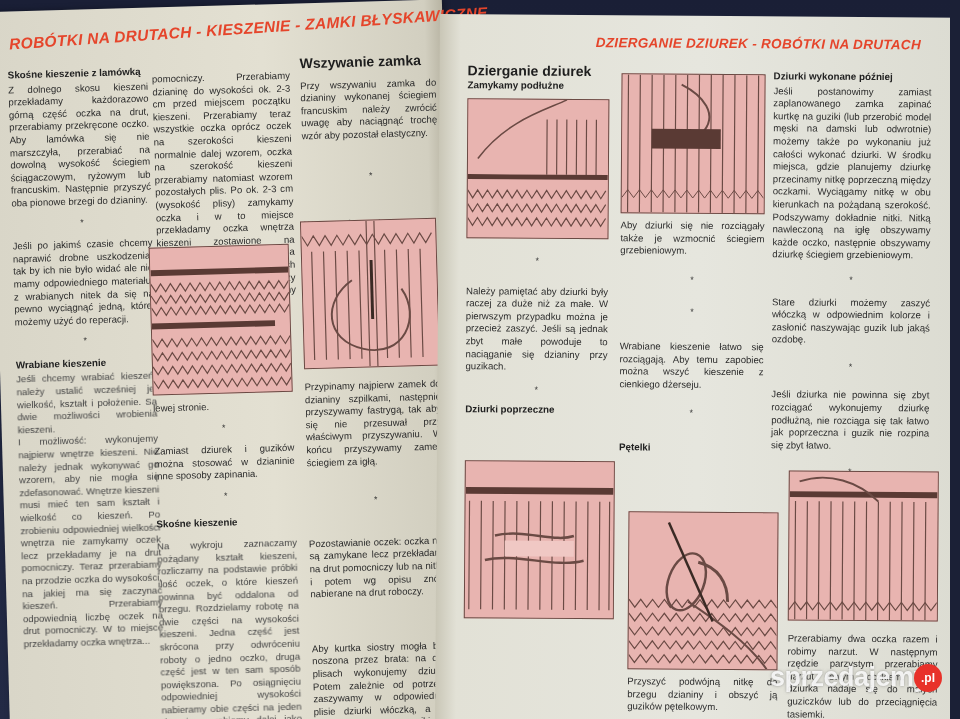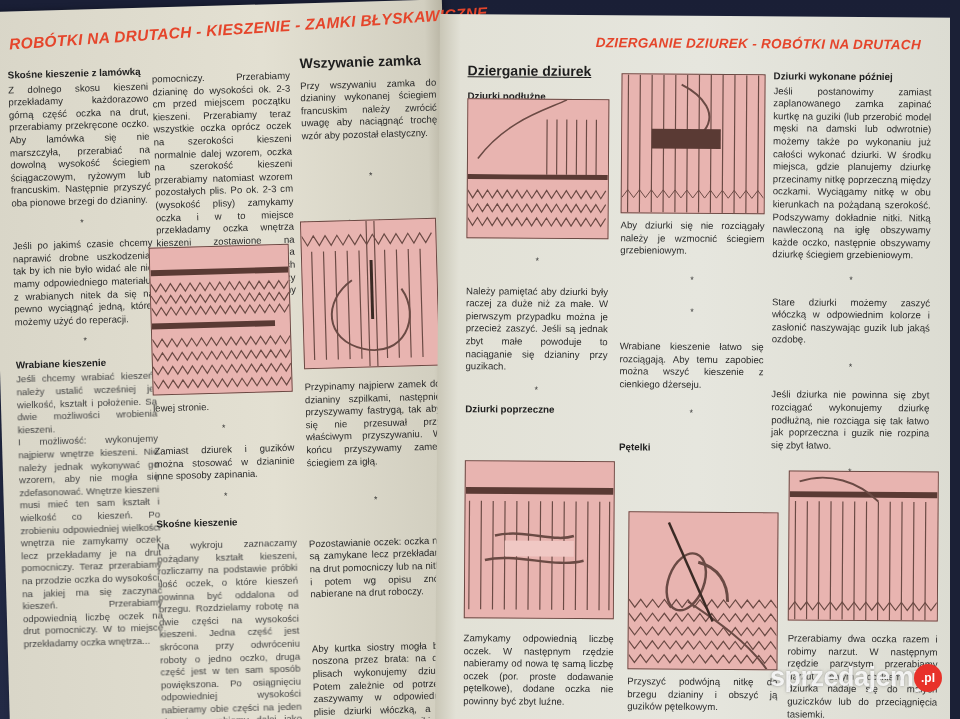--- a/index.html
+++ b/index.html
@@ -122,22 +122,22 @@
       <p>Pozostawianie oczek: oczka nie są zamykane lecz przekładane na drut pomocniczy lub na nitkę i potem wg opisu znów nabierane na drut roboczy.</p>
       <div style="height:42px;"></div>
       <p>Aby kurtka siostry mogła być noszona przez brata: na obu plisach wykonujemy dziurki. Potem zależnie od potrzeby zaszywamy w odpowiedniej plisie dziurki włóczką, a do drugiej przyszywamy guziki.</p>
     </div>
   </div>
 
   <div class="page-right">
     <div class="running-head rh-right">DZIERGANIE DZIUREK - ROBÓTKI NA DRUTACH</div>
 
     <div class="col" style="left:28px; top:50px; width:142px;">
-      <div class="h-big" style="margin-bottom:13px;text-decoration:underline;">Dzierganie dziurek</div>
-      <div class="h">Dziurki podłużne</div>
+      <div class="h-big" style="margin-bottom:2px;">Dzierganie dziurek</div>
+      <div class="h">Zamykamy podłużne</div>
     </div>
     <div class="illus" style="left:28px; top:84px; width:142px; height:140px;">
       <svg viewBox="0 0 142 140">
         <rect width="142" height="140" fill="#e8b4b0"></rect>
         <rect x="0" y="76" width="142" height="5" fill="#5a3a34"></rect>
         <g stroke="#6a4a44" stroke-width="1.2" fill="none">
           <path d="M10 60 C 40 20, 80 10, 100 0" stroke-width="1.6"></path>
           <path d="M0 92 l5 8 l5 -8 l5 8 l5 -8 l5 8 l5 -8 l5 8 l5 -8 l5 8 l5 -8 l5 8 l5 -8 l5 8 l5 -8 l5 8 l5 -8 l5 8 l5 -8 l5 8 l5 -8 l5 8 l5 -8 l5 8 l5 -8 l5 8 l5 -8 l5 8 l5 -8"></path>
           <path d="M0 106 l5 8 l5 -8 l5 8 l5 -8 l5 8 l5 -8 l5 8 l5 -8 l5 8 l5 -8 l5 8 l5 -8 l5 8 l5 -8 l5 8 l5 -8 l5 8 l5 -8 l5 8 l5 -8 l5 8 l5 -8 l5 8 l5 -8 l5 8 l5 -8 l5 8 l5 -8"></path>
           <path d="M0 120 l5 8 l5 -8 l5 8 l5 -8 l5 8 l5 -8 l5 8 l5 -8 l5 8 l5 -8 l5 8 l5 -8 l5 8 l5 -8 l5 8 l5 -8 l5 8 l5 -8 l5 8 l5 -8 l5 8 l5 -8 l5 8 l5 -8 l5 8 l5 -8 l5 8 l5 -8"></path>
@@ -156,37 +156,34 @@
         <rect width="150" height="158" fill="#e8b4b0"></rect>
         <rect x="0" y="26" width="150" height="7" fill="#5a3a34"></rect>
         <g stroke="#6a4a44" stroke-width="1.2" fill="none">
           <path d="M4 40 l0 110 M16 40 l0 110 M28 40 l0 110 M40 40 l0 110 M52 40 l0 110 M64 40 l0 110 M76 40 l0 110 M88 40 l0 110 M100 40 l0 110 M112 40 l0 110 M124 40 l0 110 M136 40 l0 110 M146 40 l0 110"></path>
           <path d="M30 75 C 60 68, 90 82, 110 75" stroke-width="2.5"></path>
           <path d="M20 100 C 50 92, 90 108, 120 100" stroke-width="2.5"></path>
         </g>
         <rect x="40" y="80" width="70" height="16" fill="#f0c8c4"></rect>
       </svg>
     </div>
-    <div class="col" style="left:28px; top:618px; width:150px;">
-      <p>Zamykamy odpowiednią liczbę oczek. W następnym rzędzie nabieramy od nowa tę samą liczbę oczek (por. proste dodawanie pętelkowe), dodane oczka nie powinny być zbyt luźne.</p>
-    </div>
 
     <div class="illus" style="left:182px; top:58px; width:144px; height:140px;">
       <svg viewBox="0 0 144 140">
         <rect width="144" height="140" fill="#e8b4b0"></rect>
         <g stroke="#6a4a44" stroke-width="1.2" fill="none">
           <path d="M6 0 l0 140 M18 0 l0 140 M30 0 l0 140 M42 0 l0 140 M54 0 l0 140 M66 0 l0 140 M78 0 l0 140 M90 0 l0 140 M102 0 l0 140 M114 0 l0 140 M126 0 l0 140 M138 0 l0 140"></path>
           <path d="M60 10 C 80 20, 100 40, 80 60" stroke-width="2"></path>
         </g>
         <rect x="30" y="55" width="70" height="20" fill="#5a3a34"></rect>
         <path d="M0 125 l6 -8 l6 8 l6 -8 l6 8 l6 -8 l6 8 l6 -8 l6 8 l6 -8 l6 8 l6 -8 l6 8 l6 -8 l6 8 l6 -8 l6 8 l6 -8 l6 8 l6 -8 l6 8 l6 -8 l6 8 l6 -8 l6 8" stroke="#6a4a44" fill="none"></path>
       </svg>
     </div>
     <div class="col" style="left:182px; top:204px; width:144px;">
-      <p>Aby dziurki się nie rozciągały należy je wzmocnić ściegiem grzebieniowym.</p>
+      <p>Aby dziurki się nie rozciągały także je wzmocnić ściegiem grzebieniowym.</p>
       <div class="star" style="margin:16px 0 20px;">*</div>
       <div class="star" style="margin:20px 0 22px;">*</div>
       <p>Wrabiane kieszenie łatwo się rozciągają. Aby temu zapobiec można wszyć kieszenie z cienkiego dżerseju.</p>
       <div class="star" style="margin:16px 0 22px;">*</div>
       <div class="h">Pętelki</div>
     </div>
     <div class="illus" style="left:192px; top:496px; width:150px; height:158px;">
       <svg viewBox="0 0 150 158">
         <rect width="150" height="158" fill="#e8b4b0"></rect>
         <g stroke="#6a4a44" stroke-width="1.2" fill="none">

